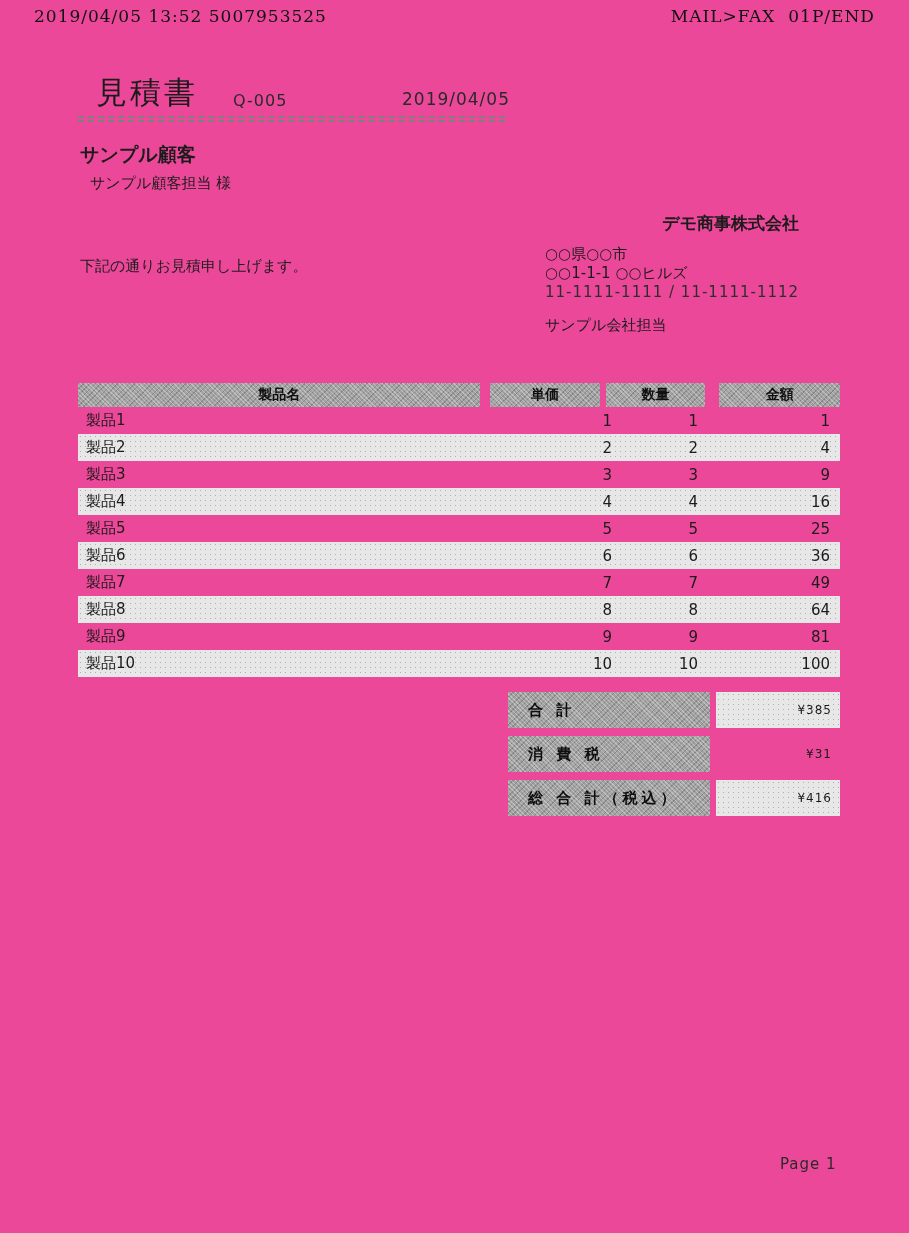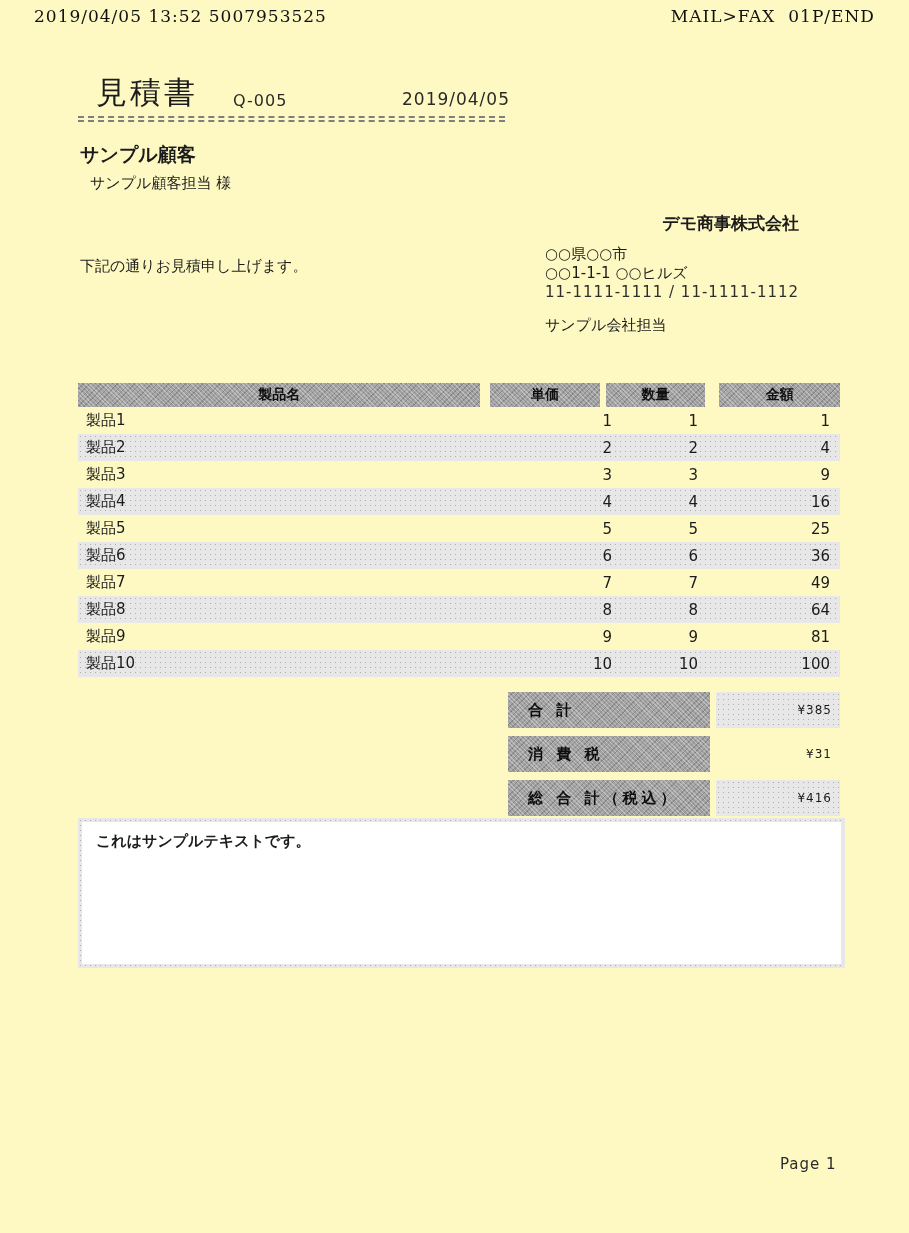--- a/index.html
+++ b/index.html
@@ -1,17 +1,17 @@
 <!DOCTYPE html>
 <html><head>
 <meta charset="utf-8">
 <style>
   html,body { margin:0; padding:0; background:#fff; }
   .page {
-    position:relative; width:909px; height:1233px; background:#fef9c3;
+    position:relative; width:909px; height:1233px; background:#ec4899;
     font-family:"DejaVu Sans", sans-serif; color:#1b1b1b; overflow:hidden;
   }
   .pre { white-space:pre; }
 
   
   .fax-header {
     position:absolute; top:6px; left:34px; right:34px;
     display:flex; justify-content:space-between;
     font-family:"DejaVu Serif", serif; font-size:17px; letter-spacing:1px; color:#111;
   }
@@ -189,19 +189,16 @@
     <div class="total-row">
       <div class="total-label tx-dark">消 費 税</div>
       <div class="total-value">¥31</div>
     </div>
     <div class="total-row">
       <div class="total-label tx-dark">総 合 計（税込）</div>
       <div class="total-value tx-light">¥416</div>
     </div>
   </div>
 
-  <div class="note-box tx-light">
-    <div class="note-inner">これはサンプルテキストです。</div>
-  </div>
 
   <div class="page-label">Page 1</div>
 
 </div>
 
 </body></html>

